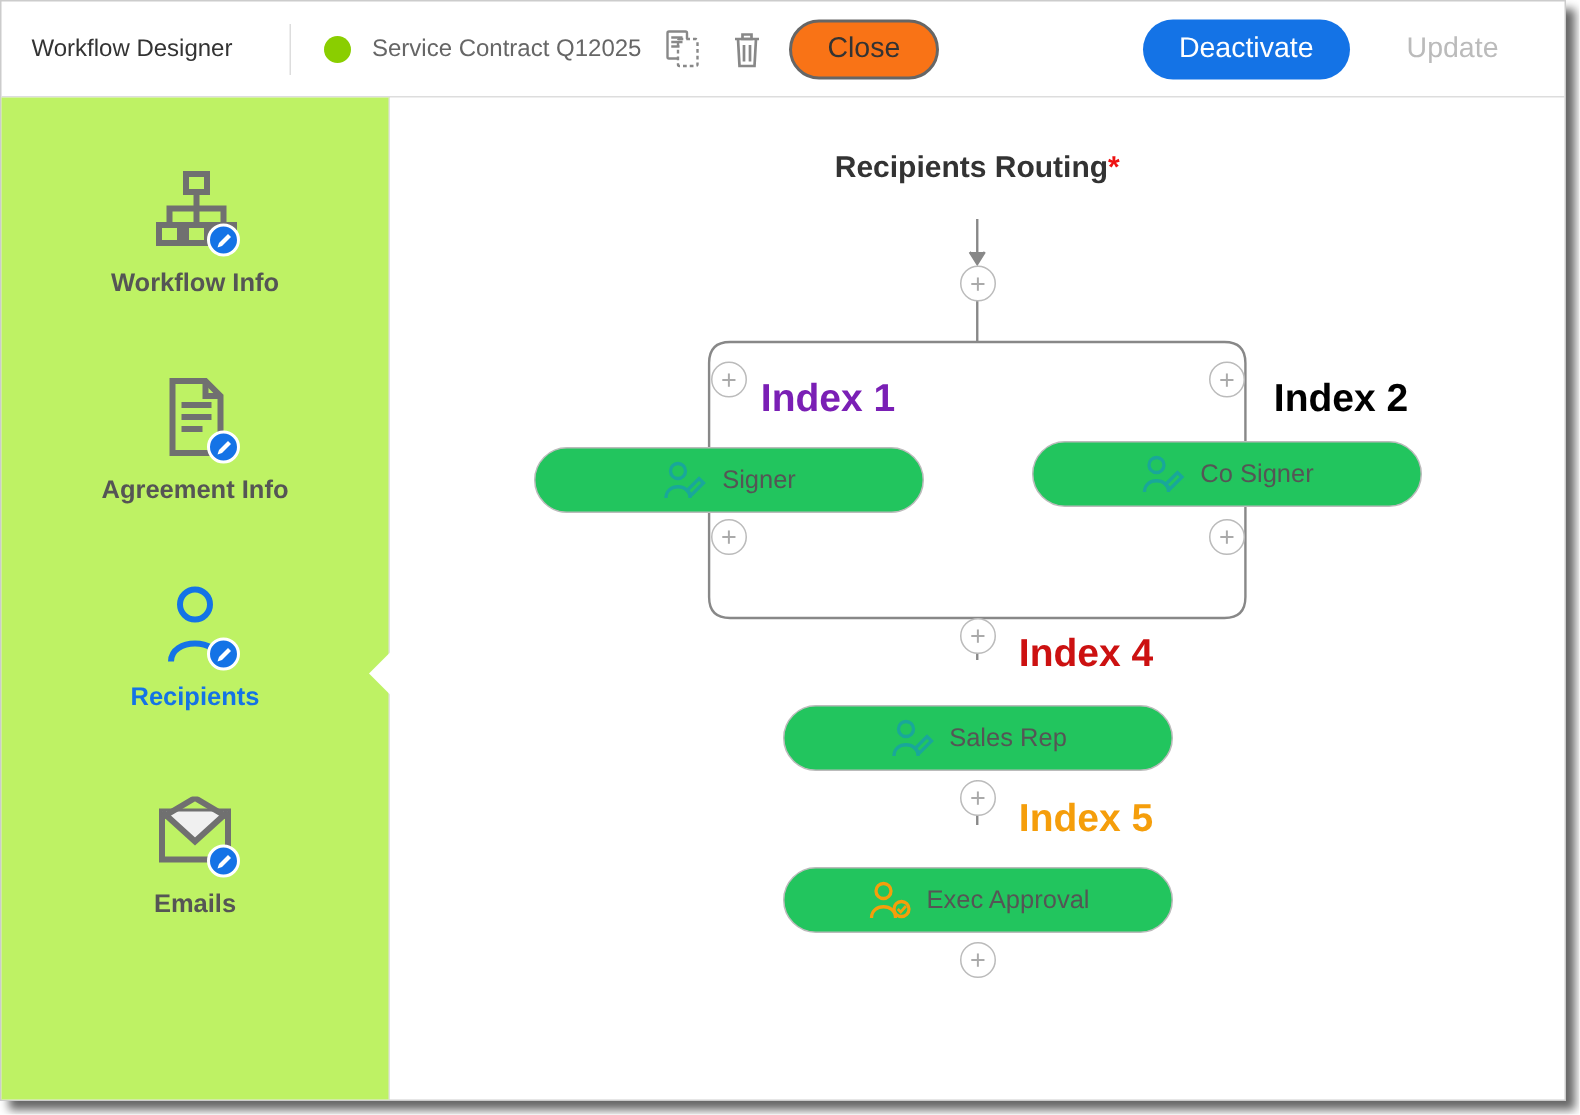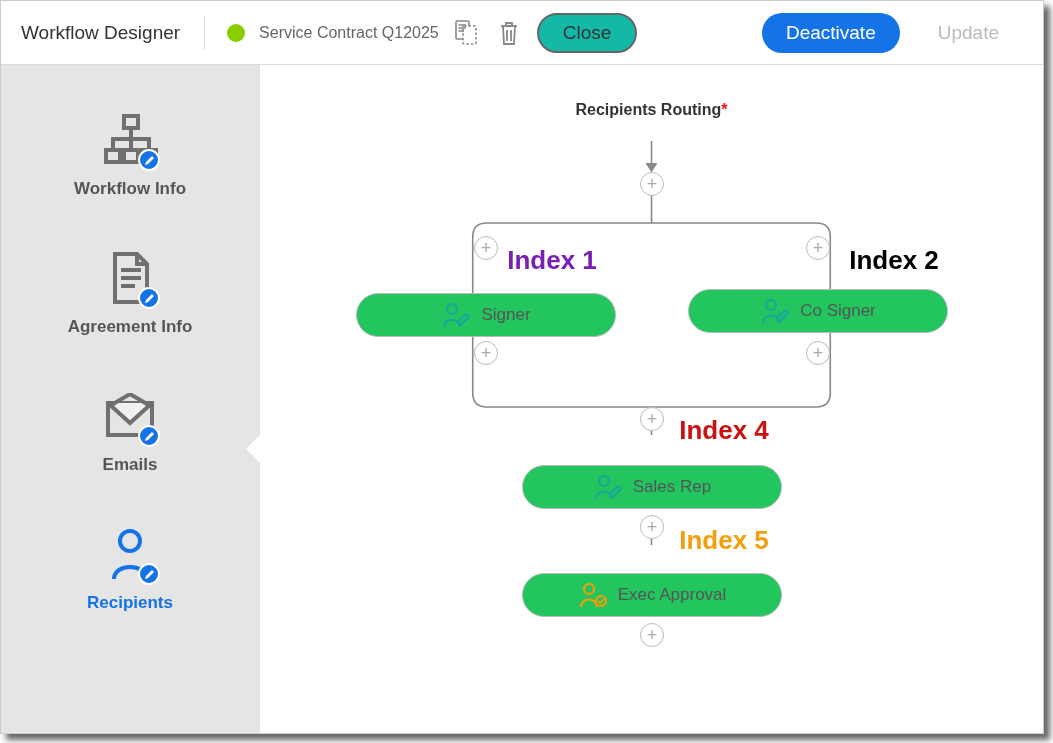--- a/index.html
+++ b/index.html
@@ -22,24 +22,24 @@
   }
   .header {
     height: 64px;
     border-bottom: 1px solid #ddd;
     display: flex;
     align-items: center;
     padding: 0 20px;
     gap: 14px;
   }
   .title {
-    font-size: 19px;
+    font-size: 16px;
     color: #333;
     font-weight: 400;
-    margin-right: 10px;
+    margin-right: 24px;
   }
   .vdiv {
     width: 1px;
     height: 34px;
     background: #ddd;
   }
   .status-dot {
     width: 18px;
     height: 18px;
     border-radius: 50%;
@@ -56,28 +56,28 @@
     height: 40px;
     padding: 0 24px;
     border-radius: 20px;
     font-size: 19px;
     display: flex;
     align-items: center;
     justify-content: center;
     cursor: pointer;
     user-select: none;
   }
-  .btn-outline { border: 2px solid #666; color: #333; background:#14b8a6; }
+  .btn-outline { border: 2px solid #666; color: #333; background:#f97316; }
   .btn-disabled { color: #bbb; cursor: default; }
   .btn-primary { background: #1473e6; color: #fff; font-weight: 500; }
   .spacer { flex: 1; }
   .body { flex:1; display:flex; }
   .sidebar {
     width: 259px;
-    background: #e5e5e5;
+    background: #bef264;
     border-right: 1px solid #e2e2e2;
     display:flex;
     flex-direction: column;
     padding-top: 20px;
     position: relative;
   }
   .nav-item {
     display:flex;
     flex-direction: column;
     align-items:center;
@@ -110,21 +110,21 @@
     border-bottom: 14px solid transparent;
     border-right: 14px solid #fff;
   }
   .canvas {
     flex:1;
     position: relative;
     padding-top: 36px;
   }
   .canvas-title {
     text-align:center;
-    font-size: 16px;
+    font-size: 20px;
     font-weight:600;
     color:#333;
   }
   .canvas-title .req { color:#e11; }
   .flow {
     position:relative;
     width: 100%;
     height: 560px;
     margin-top: 16px;
   }
@@ -243,54 +243,54 @@
           </svg>
           <div class="edit-badge">
             <svg width="11" height="11" viewBox="0 0 11 11">
                 <path d="M1 10 L2 7 L8 1 L10 3 L4 9 Z" fill="#fff"></path>
               </svg>
           </div>
         </div>
         <div class="nav-label">Agreement Info</div>
       </div>
 
+      <div class="nav-item active">
+        <div class="icon-wrap">
+          <svg width="48" height="56" viewBox="0 0 48 56">
+            <g class="main-stroke" stroke="#1473e6" stroke-width="4" fill="none">
+              <circle cx="24" cy="14" r="10"></circle>
+              <path d="M8 52 C8 36 40 36 40 52"></path>
+            </g>
+          </svg>
+          <div class="edit-badge">
+            <svg width="11" height="11" viewBox="0 0 11 11">
+                <path d="M1 10 L2 7 L8 1 L10 3 L4 9 Z" fill="#fff"></path>
+              </svg>
+          </div>
+        </div>
+        <div class="nav-label">Recipients</div>
+      </div>
+
       <div class="nav-item">
         <div class="icon-wrap">
           <svg width="56" height="48" viewBox="0 0 56 48">
             <g class="main-stroke" stroke="#707070" stroke-width="4" fill="none">
               <rect x="6" y="10" width="44" height="32"></rect>
               <path d="M6 10 L28 30 L50 10" fill="#f0f0f0"></path>
               <path d="M6 14 L28 1 L50 14"></path>
             </g>
           </svg>
           <div class="edit-badge">
             <svg width="11" height="11" viewBox="0 0 11 11">
                 <path d="M1 10 L2 7 L8 1 L10 3 L4 9 Z" fill="#fff"></path>
               </svg>
           </div>
         </div>
         <div class="nav-label">Emails</div>
       </div>
-
-      <div class="nav-item active">
-        <div class="icon-wrap">
-          <svg width="48" height="56" viewBox="0 0 48 56">
-            <g class="main-stroke" stroke="#1473e6" stroke-width="4" fill="none">
-              <circle cx="24" cy="14" r="10"></circle>
-              <path d="M8 52 C8 36 40 36 40 52"></path>
-            </g>
-          </svg>
-          <div class="edit-badge">
-            <svg width="11" height="11" viewBox="0 0 11 11">
-                <path d="M1 10 L2 7 L8 1 L10 3 L4 9 Z" fill="#fff"></path>
-              </svg>
-          </div>
-        </div>
-        <div class="nav-label">Recipients</div>
-      </div>
     </div>
 
     <div class="canvas">
       <div class="canvas-title">
         <span>Recipients Routing</span><span class="req">*</span>
       </div>
 
       <div class="flow">
         <svg class="connector" viewBox="0 0 784 560" preserveAspectRatio="none">
           <g stroke="#888" stroke-width="1.6" fill="none">

